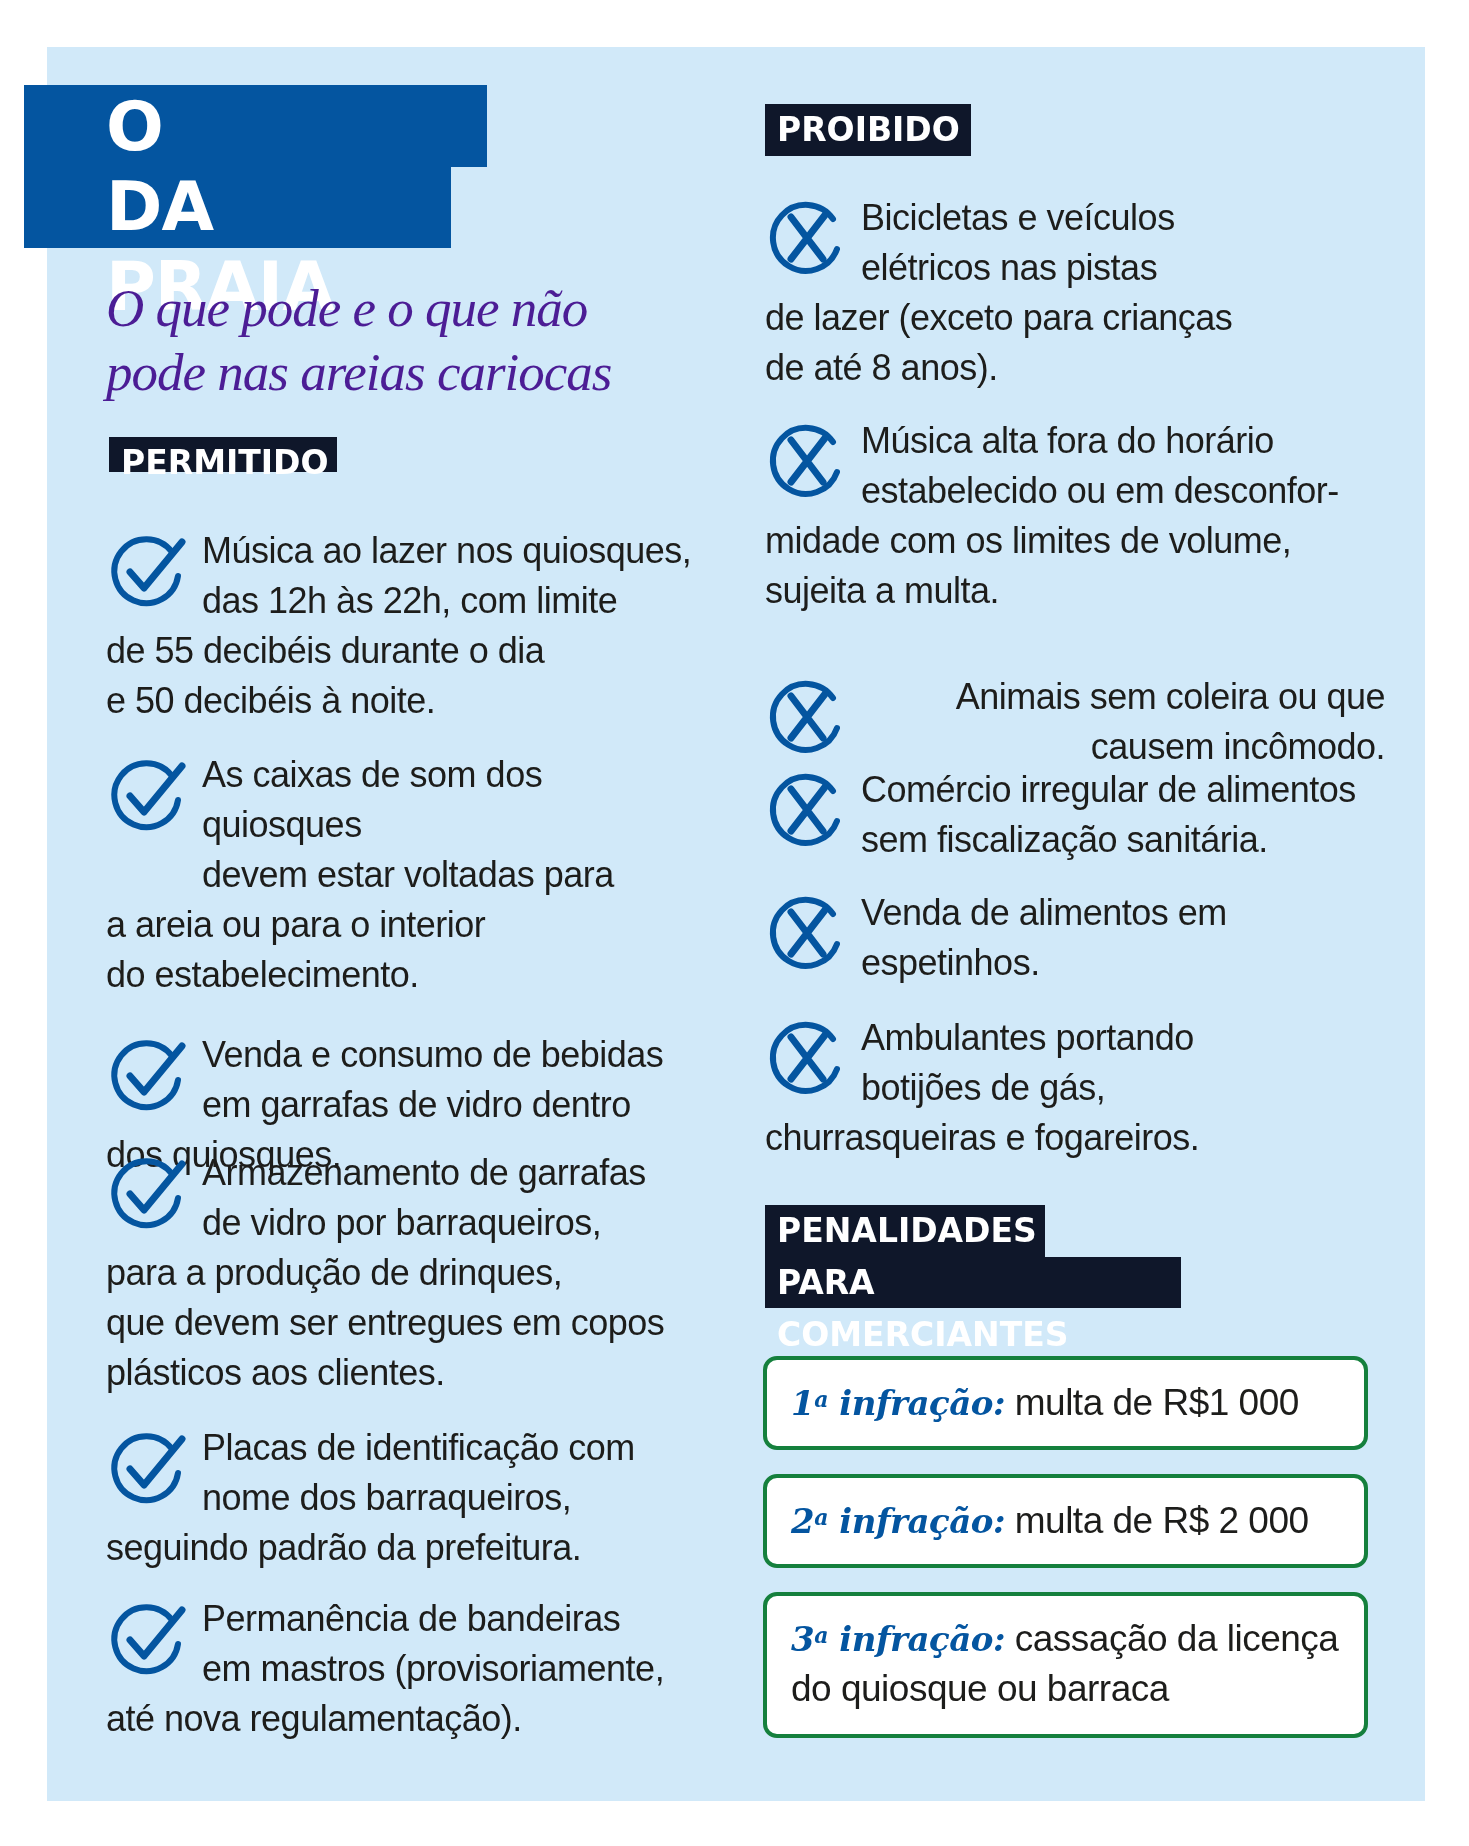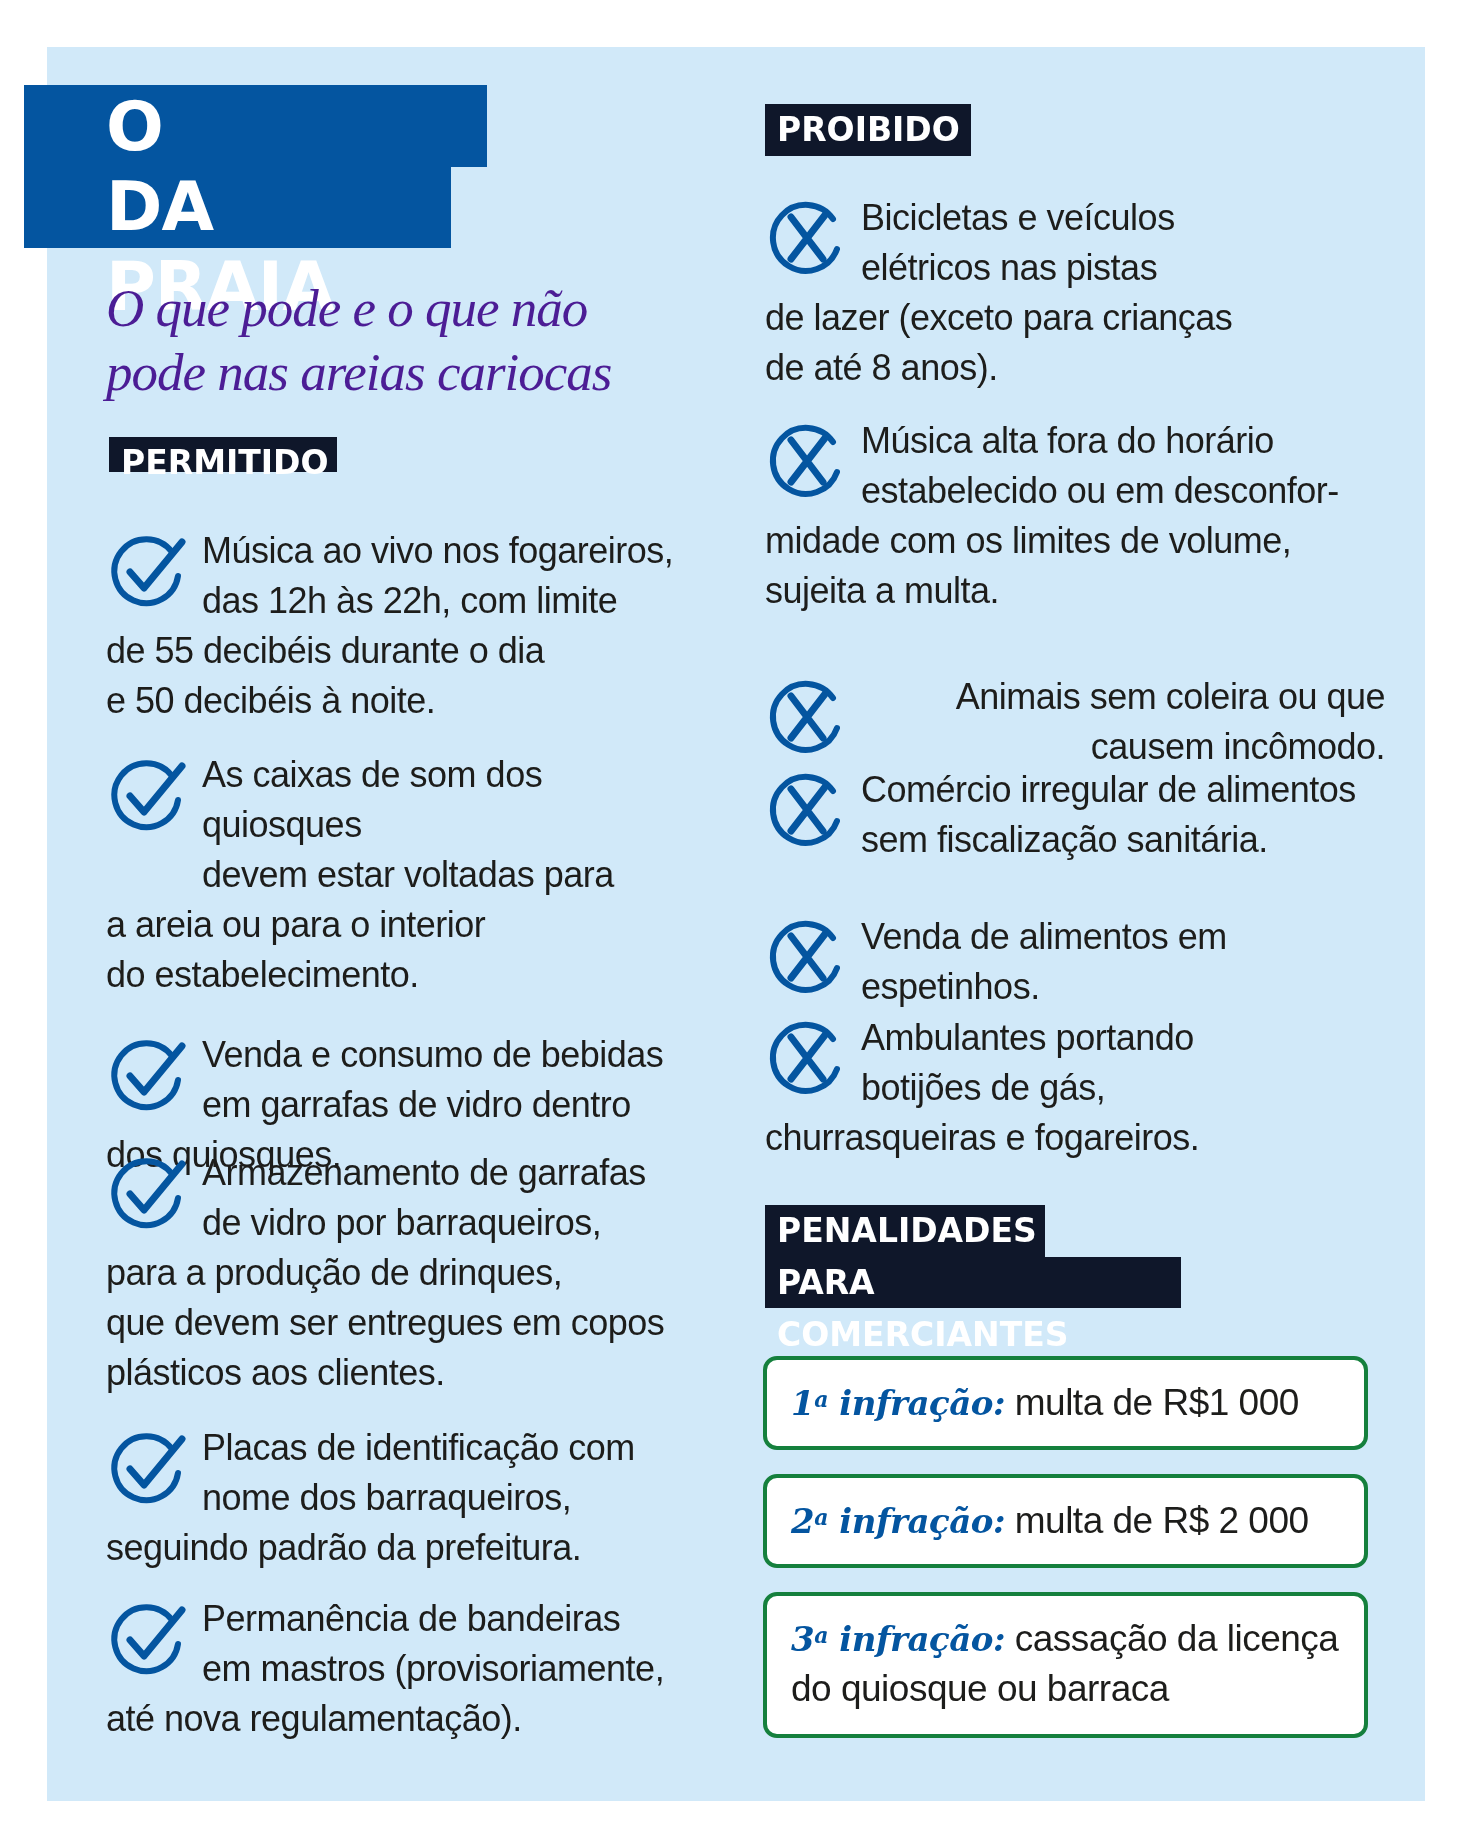--- a/index.html
+++ b/index.html
@@ -31,21 +31,21 @@
 </div>
 
 <div class="tag" style="left:109px;top:437px;width:228px;height:35px;">PERMITIDO</div>
 
 <div class="left">
   <div class="item" style="top:526px;">
       <span class="icon"><svg viewBox="0 0 82 82" width="82" height="82">
           <path d="M66 20 A32 32 0 1 0 72 44" fill="none" stroke="#0455a0" stroke-width="6" stroke-linecap="round"></path>
           <path d="M24 40 L38 56 L76 10" fill="none" stroke="#0455a0" stroke-width="7" stroke-linecap="round" stroke-linejoin="round"></path>
         </svg></span>
-      <span class="first">Música ao vivo nos fogareiros,</span>
+      <span class="first">Música ao lazer nos quiosques,</span>
       <span class="first">das 12h às 22h, com limite</span>
       <div>de 55 decibéis durante o dia</div>
       <div>e 50 decibéis à noite.</div>
     </div>
   <div class="item" style="top:750px;">
       <span class="icon"><svg viewBox="0 0 82 82" width="82" height="82">
           <path d="M66 20 A32 32 0 1 0 72 44" fill="none" stroke="#0455a0" stroke-width="6" stroke-linecap="round"></path>
           <path d="M24 40 L38 56 L76 10" fill="none" stroke="#0455a0" stroke-width="7" stroke-linecap="round" stroke-linejoin="round"></path>
         </svg></span>
       <span class="first">As caixas de som dos quiosques</span>
@@ -125,21 +125,21 @@
       <span class="first">causem incômodo.</span>
     </div>
   <div class="item" style="top:765px;">
       <span class="icon"><svg viewBox="0 0 82 82" width="82" height="82">
           <path d="M68 20 A33 33 0 1 0 72 50" fill="none" stroke="#0455a0" stroke-width="6" stroke-linecap="round"></path>
           <path d="M26 18 L58 60 M60 16 L26 60" fill="none" stroke="#0455a0" stroke-width="7" stroke-linecap="round"></path>
         </svg></span>
       <span class="first">Comércio irregular de alimentos</span>
       <span class="first">sem fiscalização sanitária.</span>
     </div>
-  <div class="item" style="top:888px;margin-top:24px;">
+  <div class="item" style="top:888px;">
       <span class="icon"><svg viewBox="0 0 82 82" width="82" height="82">
           <path d="M68 20 A33 33 0 1 0 72 50" fill="none" stroke="#0455a0" stroke-width="6" stroke-linecap="round"></path>
           <path d="M26 18 L58 60 M60 16 L26 60" fill="none" stroke="#0455a0" stroke-width="7" stroke-linecap="round"></path>
         </svg></span>
       <span class="first">Venda de alimentos em</span>
       <span class="first">espetinhos.</span>
     </div>
   <div class="item" style="top:1013px;">
       <span class="icon"><svg viewBox="0 0 82 82" width="82" height="82">
           <path d="M68 20 A33 33 0 1 0 72 50" fill="none" stroke="#0455a0" stroke-width="6" stroke-linecap="round"></path>

